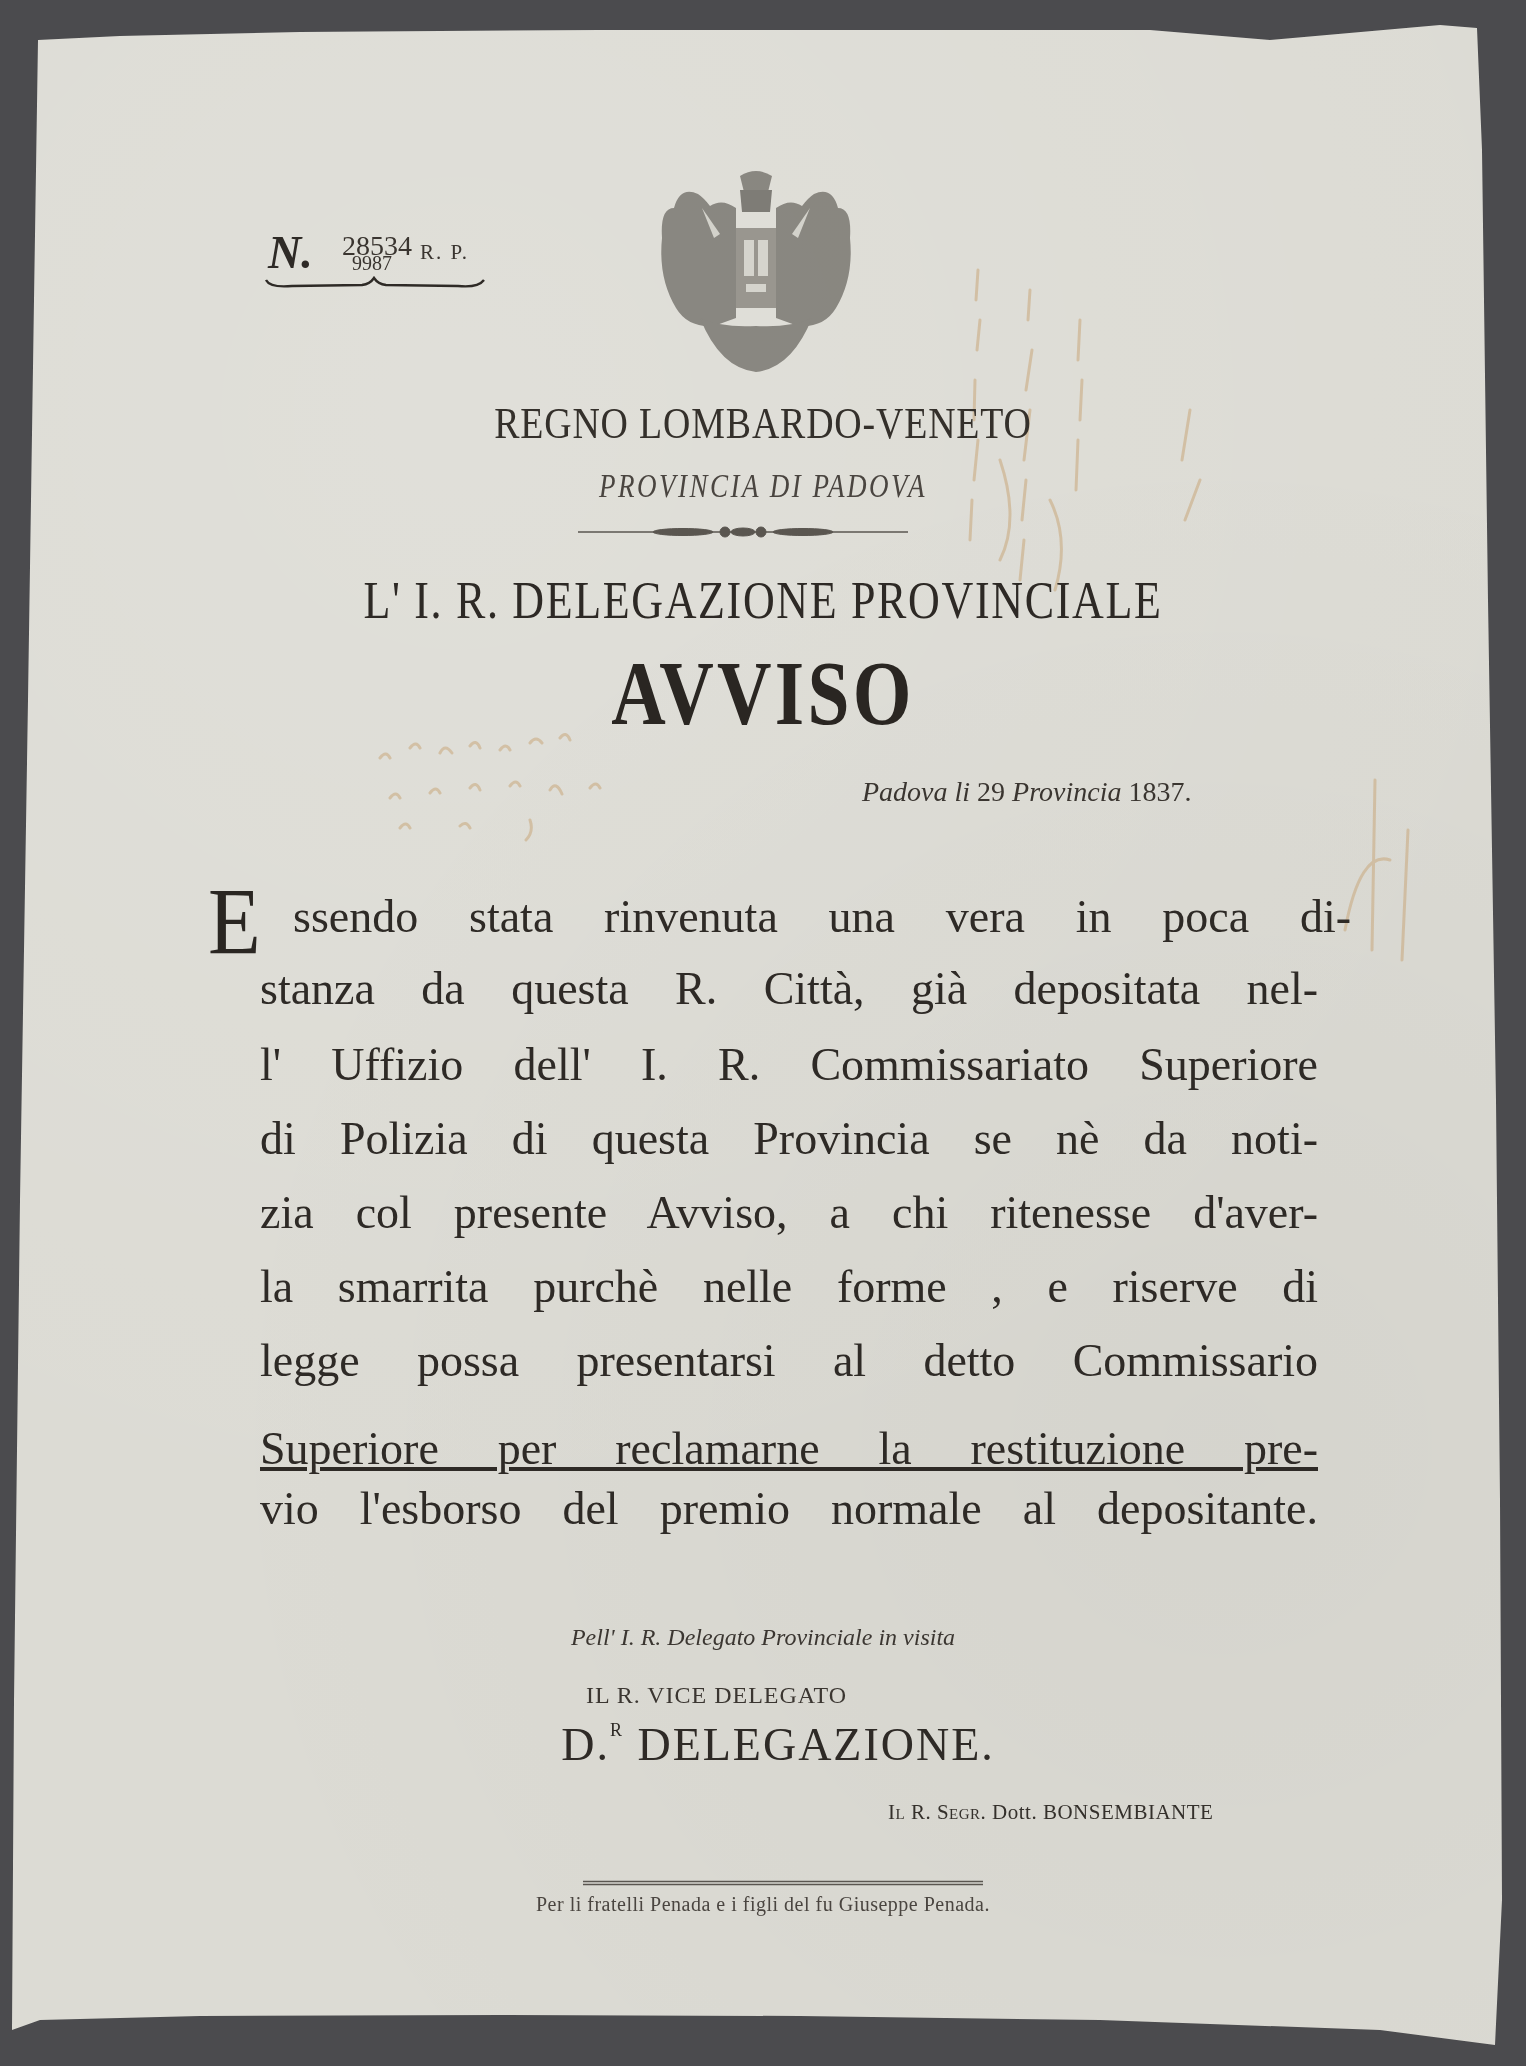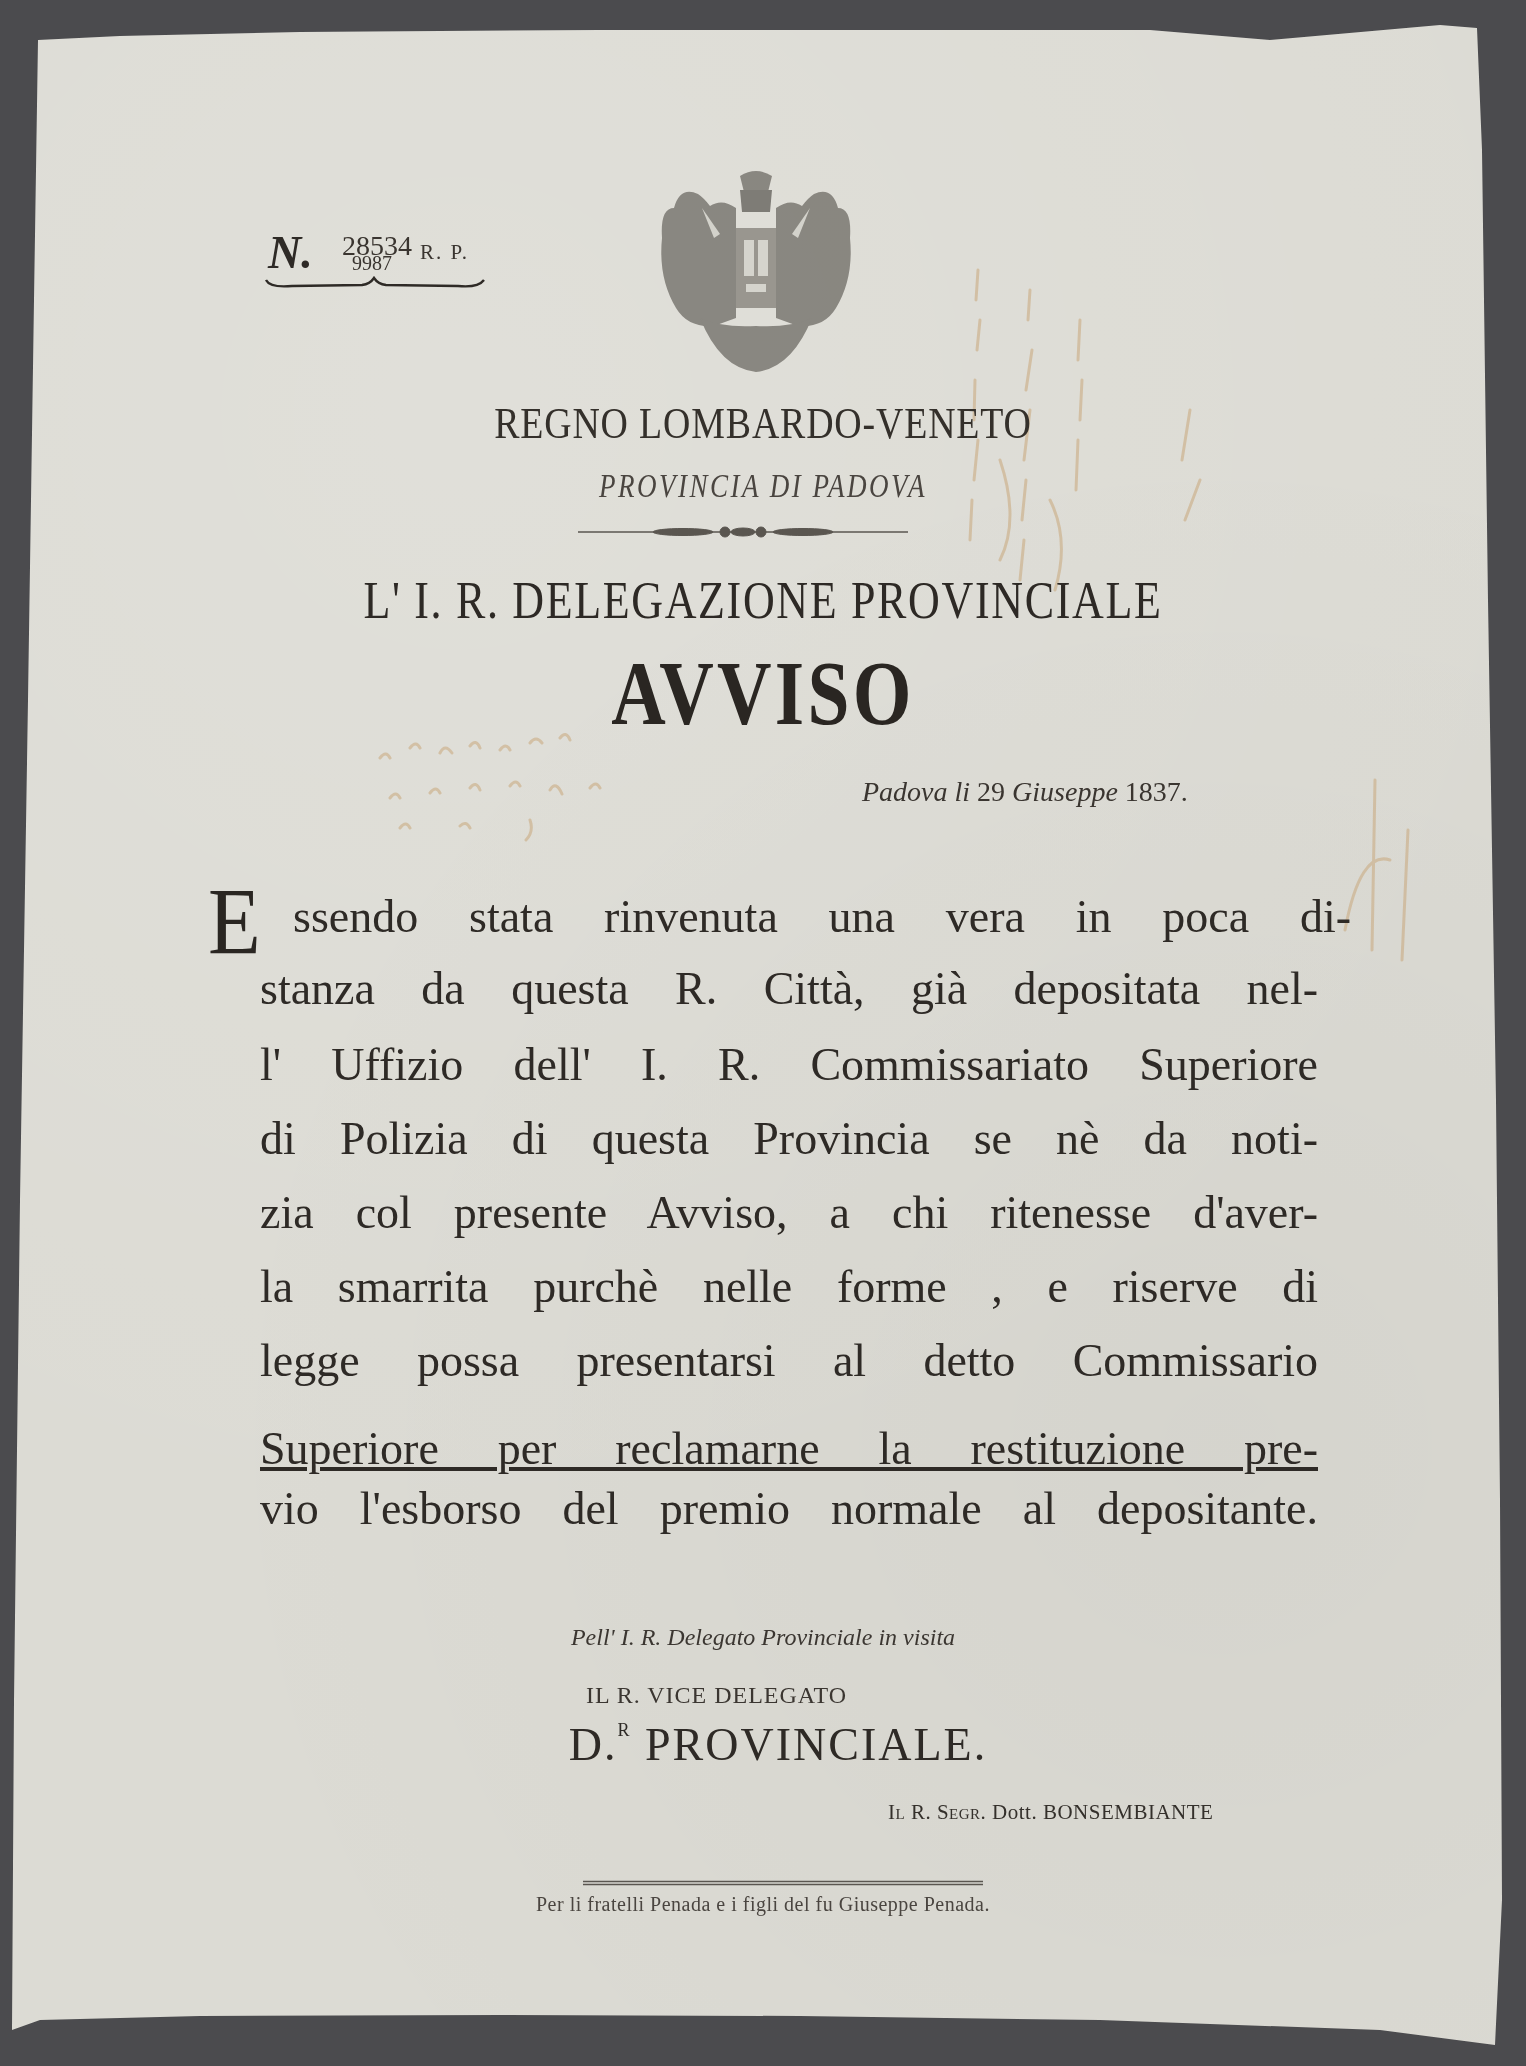--- a/index.html
+++ b/index.html
@@ -173,42 +173,42 @@
       <ellipse cx="225" cy="7" rx="30" ry="3.5"></ellipse>
     </g>
   </svg>
 </div>
 <div class="abs line-center title3">L' I. R. DELEGAZIONE PROVINCIALE</div>
 <div class="abs line-center title4">AVVISO</div>
 
 <div class="abs date">
   <span>Padova li</span>
   <span class="num">29</span>
-  <span>Giuseppe</span>
+  <span>Provincia</span>
   <span class="num">1837.</span>
 </div>
 
 <div class="abs body">
   <div class="dropcap">E</div>
   <div class="bline" style="top:0px;margin-left:33px;">ssendo stata rinvenuta una vera in poca di-</div>
   <div class="bline" style="top:72px;">stanza da questa R. Città, già depositata nel-</div>
   <div class="bline" style="top:148px;">l' Uffizio dell' I. R. Commissariato Superiore</div>
   <div class="bline" style="top:222px;">di Polizia di questa Provincia se nè da noti-</div>
   <div class="bline" style="top:296px;">zia col presente Avviso, a chi ritenesse d'aver-</div>
   <div class="bline" style="top:370px;">la smarrita purchè nelle forme , e riserve di</div>
   <div class="bline" style="top:444px;">legge possa presentarsi al detto Commissario</div>
   <div class="bline" style="top:532px;text-decoration:underline;">Superiore per reclamarne la restituzione pre-</div>
   <div class="bline" style="top:592px;">vio l'esborso del premio normale al depositante.</div>
 </div>
 
 <div class="abs sig1">Pell' I. R. Delegato Provinciale in visita</div>
 <div class="abs sig2">IL R. VICE DELEGATO</div>
 <div class="abs sig3">
   <span>D.</span><sup>R</sup>
-  <span>PROVINCIALE.</span>
+  <span>DELEGAZIONE.</span>
 </div>
 
 <div class="abs secr">
   <span class="sc">Il R. Segr.</span>
   <span>Dott. BONSEMBIANTE</span>
 </div>
 
 <div class="abs rule">
   <svg width="400" height="6" viewBox="0 0 400 6">
     <line x1="0" y1="1.5" x2="400" y2="1.5" stroke="#5a5650" stroke-width="1.5"></line>

